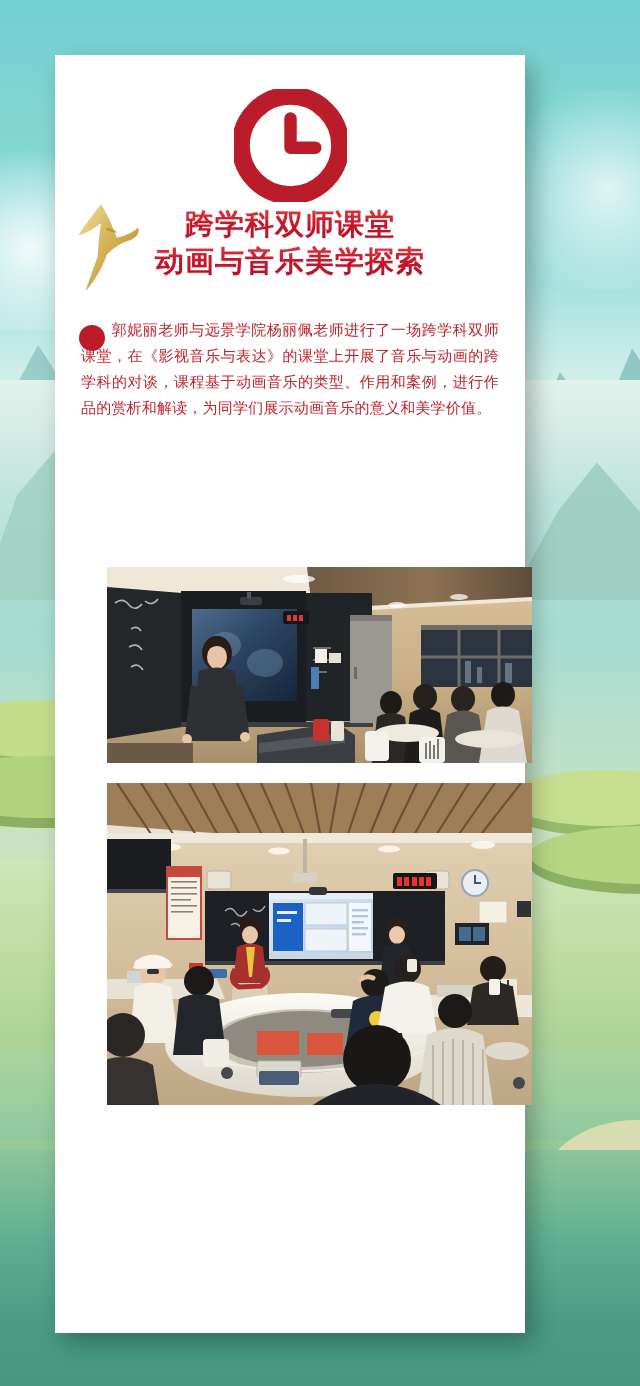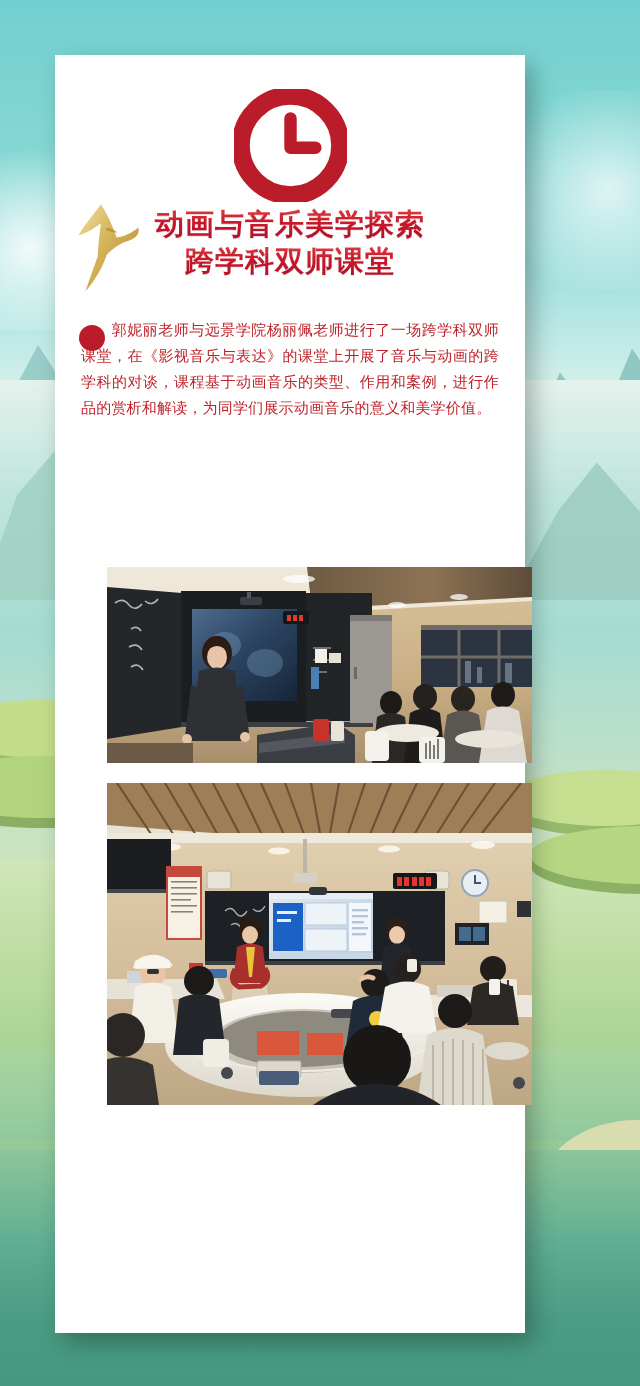--- a/index.html
+++ b/index.html
@@ -141,22 +141,22 @@
           <stop offset="70%" stop-color="#c79f3f"></stop>
           <stop offset="100%" stop-color="#e7cf86"></stop>
         </linearGradient>
       </defs>
       <path d="M30 6 C22 16 12 26 6 36 C14 34 22 30 29 25 C27 36 25 48 24 58
                C19 70 14 82 10 92 C20 82 28 70 33 57 C38 52 46 46 55 44
                C62 42 68 38 66 31 C60 36 52 39 44 40 C41 30 36 16 30 6 Z" fill="url(#gold)"></path>
       <path d="M34 30 C38 30 42 32 45 35 C41 35 37 34 34 32 Z" fill="#b8892a" opacity=".7"></path>
     </svg>
     <div class="title-block">
+      <div class="title-line">跨学科双师课堂</div>
       <div class="title-line">动画与音乐美学探索</div>
-      <div class="title-line">跨学科双师课堂</div>
     </div>
   </div>
 
   <div class="para-wrap">
     <span class="bullet"></span>
     <p class="para">郭妮丽老师与远景学院杨丽佩老师进行了一场跨学科双师课堂，在《影视音乐与表达》的课堂上开展了音乐与动画的跨学科的对谈，课程基于动画音乐的类型、作用和案例，进行作品的赏析和解读，为同学们展示动画音乐的意义和美学价值。</p>
   </div>
 
   <div class="photo ph1">
     <svg viewBox="0 0 425 196" preserveAspectRatio="none">

